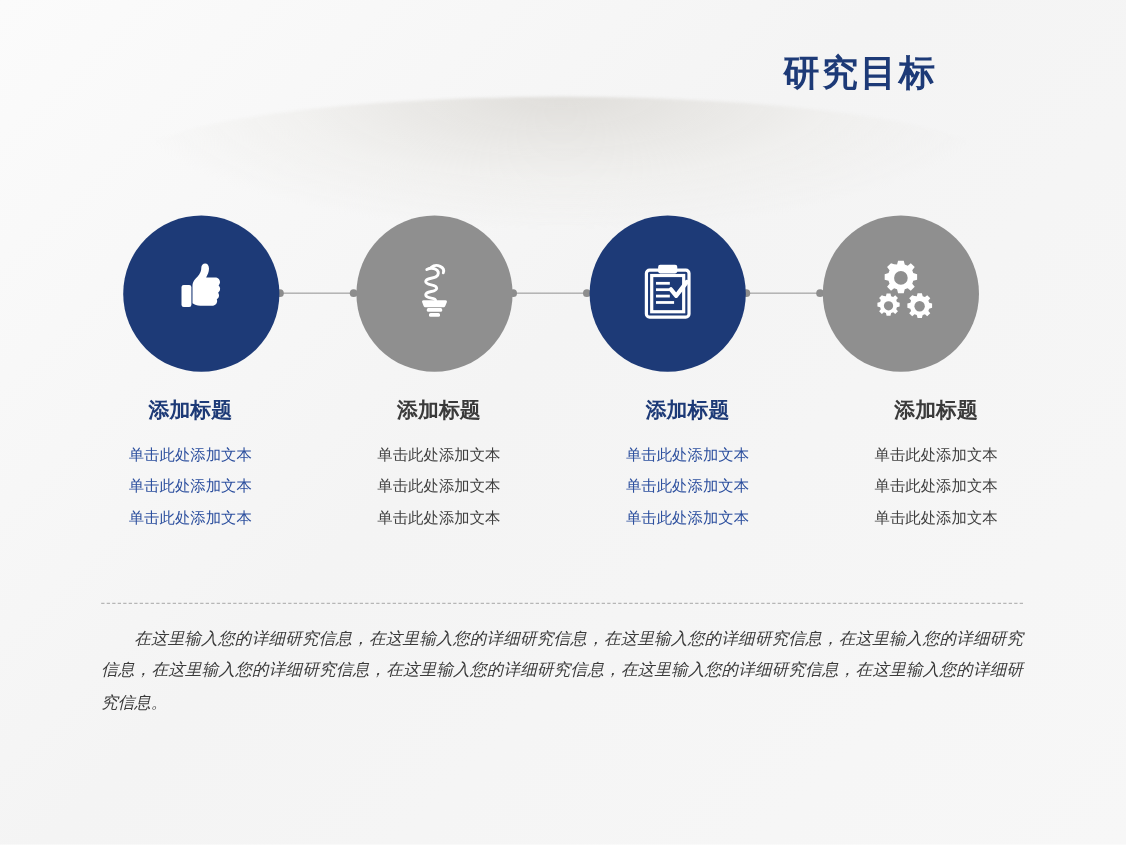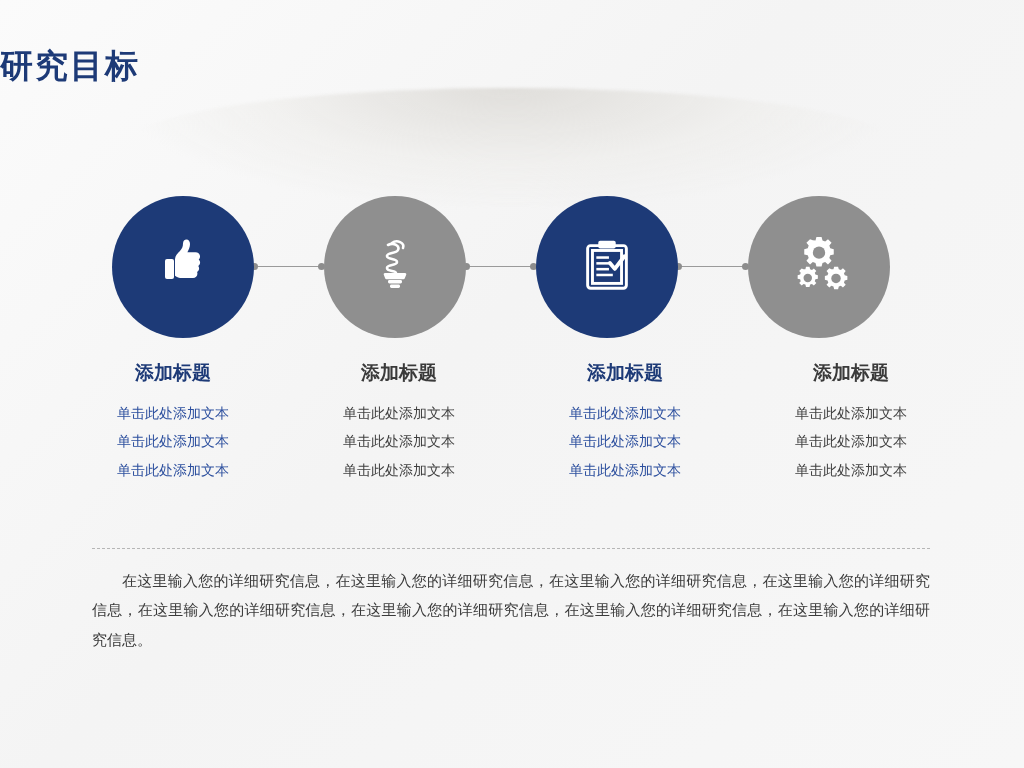--- a/index.html
+++ b/index.html
@@ -30,21 +30,21 @@
     height: 120px;
     border-radius: 50%;
     background: radial-gradient(ellipse at 50% 0%, rgba(220,218,214,0.85) 0%, rgba(236,235,232,0.5) 45%, rgba(247,247,247,0) 72%);
     filter: blur(1.5px);
   }
   .title {
     position: absolute;
     top: 44px;
     left: 0;
     width: 852px;
-    text-align: left;
+    text-align: right;
     font-size: 33px;
     font-weight: bold;
     color: #1d3a77;
     letter-spacing: 2px;
   }
 
   .circles-row {
     position: absolute;
     top: 196px;
     left: 112px;
@@ -119,20 +119,21 @@
   .body-text {
     position: absolute;
     top: 566px;
     left: 92px;
     width: 838px;
     font-size: 15px;
     line-height: 1.95;
     color: #3a3a3a;
     text-align: justify;
     text-indent: 2em;
+    font-style: italic;
   }
 </style>
 </head>
 <body>
 
 <div class="slide">
 
   <div class="top-glow"></div>
 
   <div class="title">研究目标</div>

